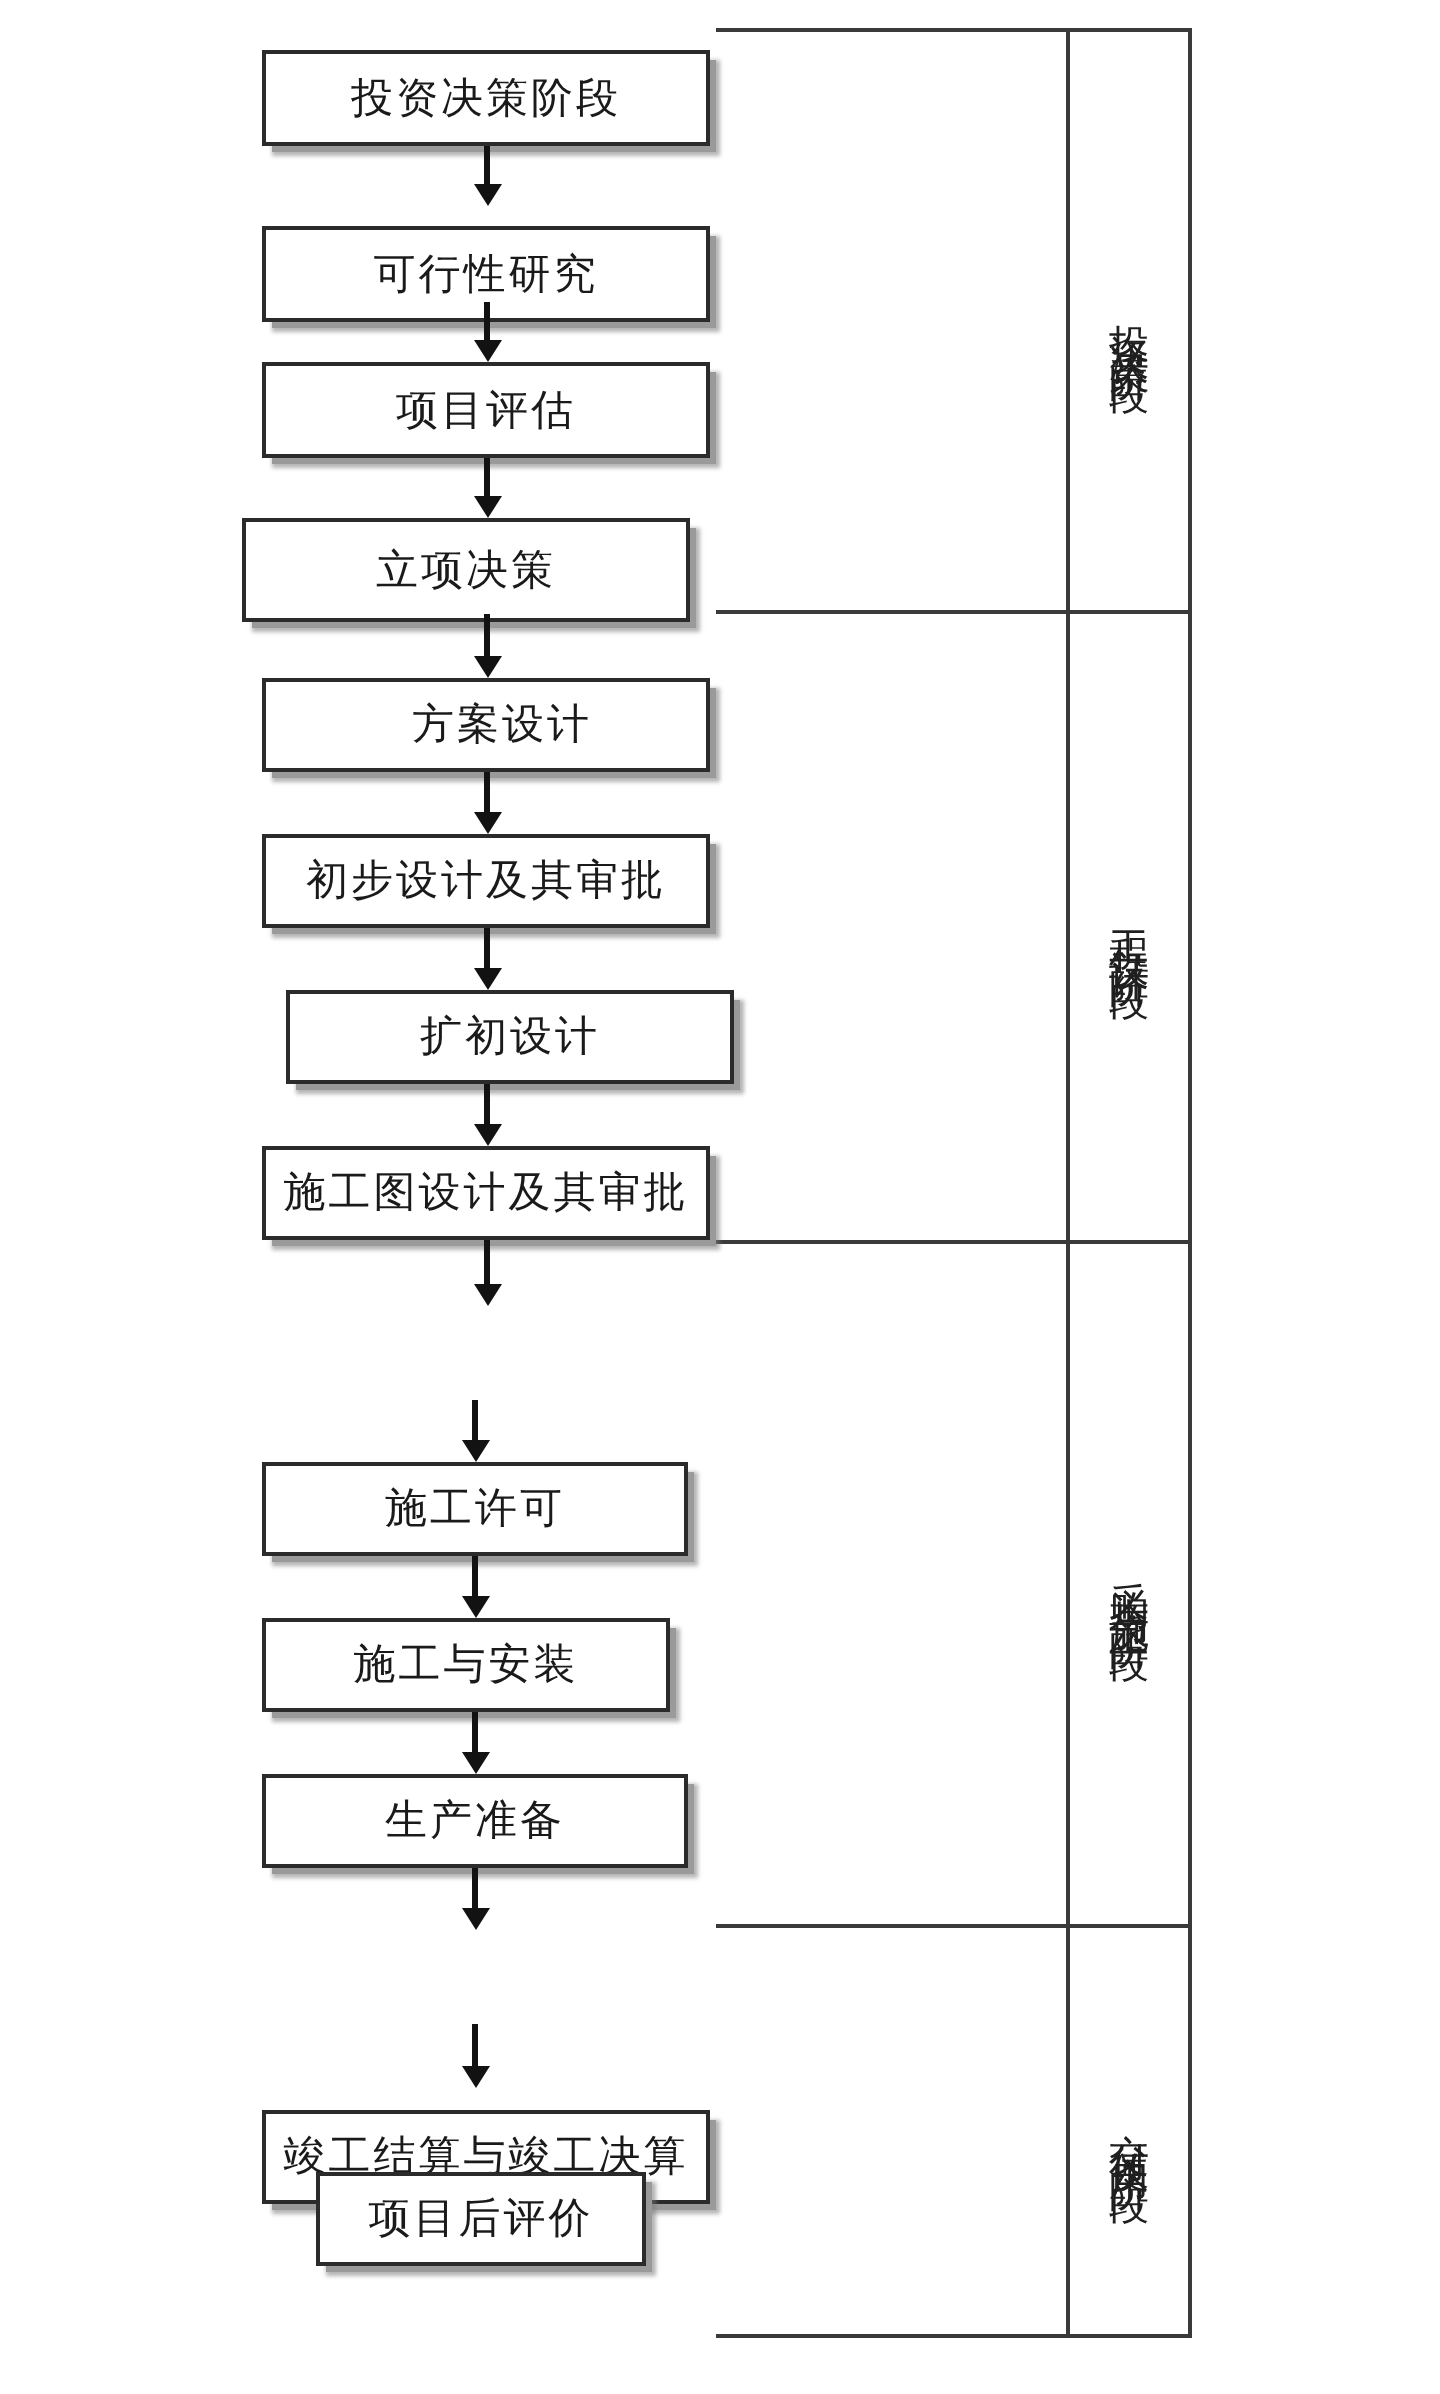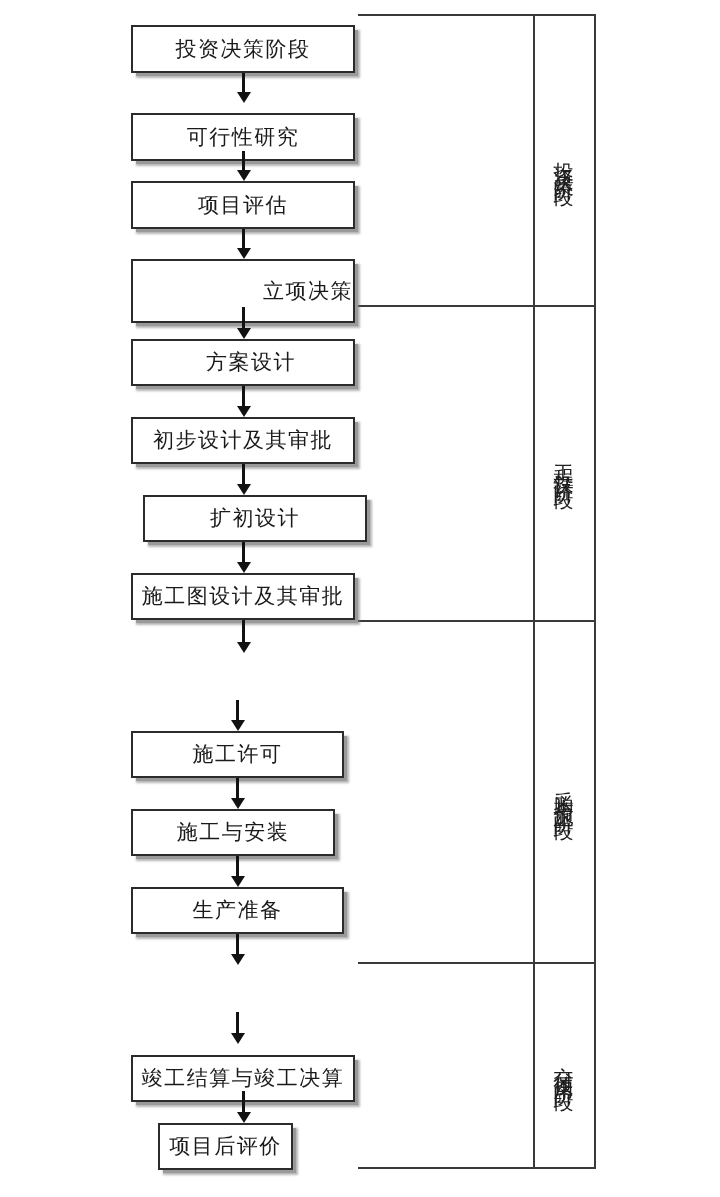--- a/index.html
+++ b/index.html
@@ -129,21 +129,21 @@
   </div>
 
   <div class="node" style="left:131px; top:181px; width:224px; height:48px;">
     <span class="node-label">项目评估</span>
   </div>
   <div class="arrow" style="left:237px; top:229px; height:30px;">
     <div class="shaft" style="height:19px;"></div>
       <div class="head" style="top:19px;"></div>
   </div>
 
-  <div class="node" style="left:131px; top:259px; width:224px; height:64px;justify-content:flex-end;">
+  <div class="node" style="left:121px; top:259px; width:224px; height:52px;">
     <span class="node-label">立项决策</span>
   </div>
   <div class="arrow" style="left:237px; top:307px; height:32px;">
     <div class="shaft" style="height:21px;"></div>
       <div class="head" style="top:21px;"></div>
   </div>
 
   <div class="node" style="left:131px; top:339px; width:224px; height:47px;padding-left:16px;">
     <span class="node-label">方案设计</span>
   </div>
@@ -211,17 +211,17 @@
   </div>
 
   <div class="node" style="left:131px; top:1044px; width:224px; height:47px;margin-top:11px;">
     <span class="node-label">竣工结算与竣工决算</span>
   </div>
   <div class="arrow" style="left:237px; top:1091px; height:32px;">
     <div class="shaft" style="height:21px;"></div>
       <div class="head" style="top:21px;"></div>
   </div>
 
-  <div class="node" style="left:158px; top:1123px; width:135px; height:47px;">
+  <div class="node" style="left:158px; top:1086px; width:165px; height:47px;">
     <span class="node-label">项目后评价</span>
   </div>
 
 </div>
 
 </body></html>

